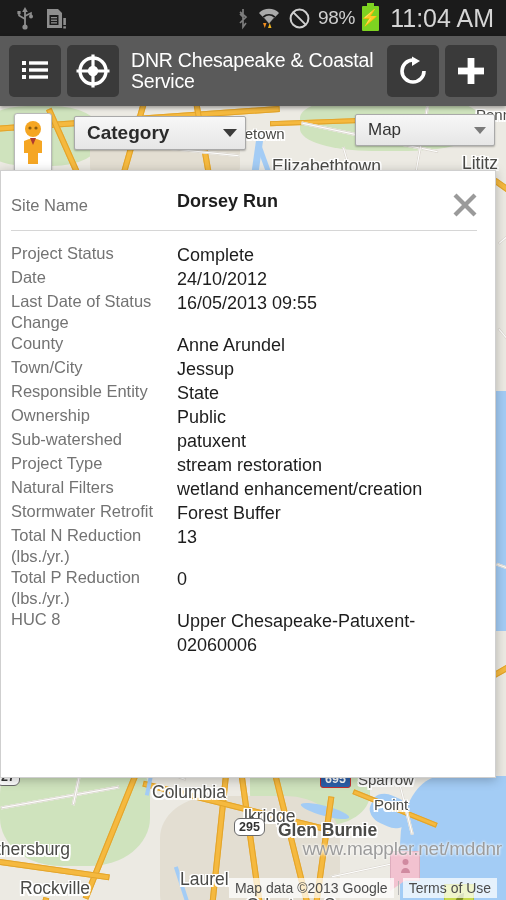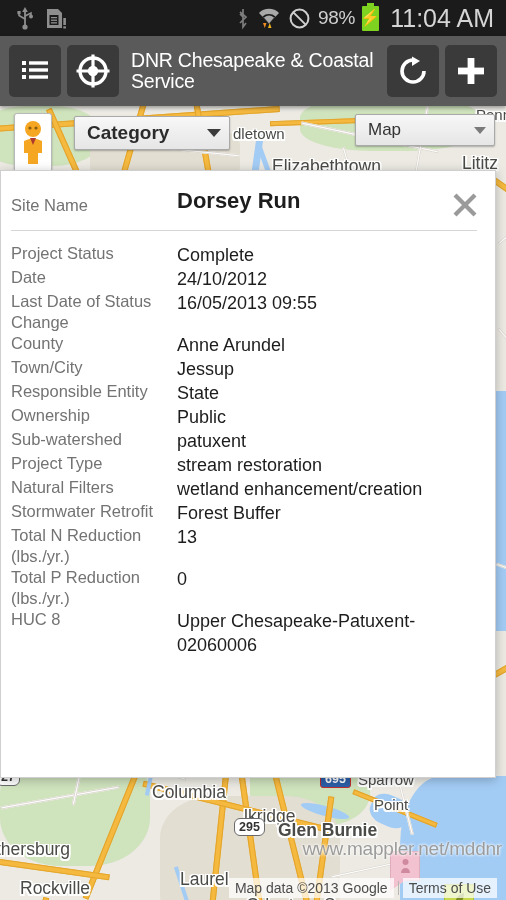--- a/index.html
+++ b/index.html
@@ -87,21 +87,21 @@
   
   .ddown {
     position: absolute; background: #efefef;
     border: 1px solid #a9a9a9; border-radius: 2px;
     box-shadow: 0 1px 2px rgba(0,0,0,0.28);
     display: flex; align-items: center; z-index: 12;
     background-image: linear-gradient(#f7f7f7, #e6e6e6);
   }
   .ddown .ddlabel { font-size: 19px; color: #2b2b2b; font-weight: bold; flex: 1; }
   .ddown.small .ddlabel { font-size: 17px; font-weight: normal; color: #333; }
-  .dd-category { left: 74px; top: 10px; width: 156px; height: 34px; padding: 0 8px 0 12px; }
+  .dd-category { left: 74px; top: 10px; width: 172px; height: 34px; padding: 0 8px 0 12px; }
   .dd-maptype  { left: 355px; top: 8px; width: 140px; height: 32px; padding: 0 8px 0 12px; }
   .caret { width: 0; height: 0; border-left: 7px solid transparent; border-right: 7px solid transparent;
            border-top: 8px solid #3b3b3b; flex: none; }
   .ddown.small .caret { border-left-width: 6px; border-right-width: 6px; border-top: 7px solid #7a7a7a; }
 
   
   .pin {
     position: absolute; width: 30px; height: 30px; background: #f0a080;
     border: 1px solid #d98a6a;
     display: flex; align-items: center; justify-content: center;
@@ -162,21 +162,21 @@
   table.fields { width: 100%; border-collapse: collapse; }
   table.fields td { vertical-align: top; padding: 0; }
   td.lbl {
     width: 166px; color: #737373; font-size: 16.5px; line-height: 21px;
     padding-right: 6px; padding-top: 1px;
   }
   td.val {
     color: #1d1d1d; font-size: 18px; line-height: 24px;
   }
   tr.head td.lbl { font-size: 16.5px; padding-top: 8px; }
-  tr.head td.val { font-size: 22px; font-weight: bold; padding-top: 2px; }
+  tr.head td.val { font-size: 18px; font-weight: bold; padding-top: 2px; }
   tr.head td { padding-bottom: 14px; border-bottom: 1px solid #d6d6d6; }
   tr.gap td { height: 12px; }
   tbody tr td { padding-bottom: 11px; }
 </style>
 </head>
 <body>
 
 <div id="root">
 
   <div class="statusbar">

